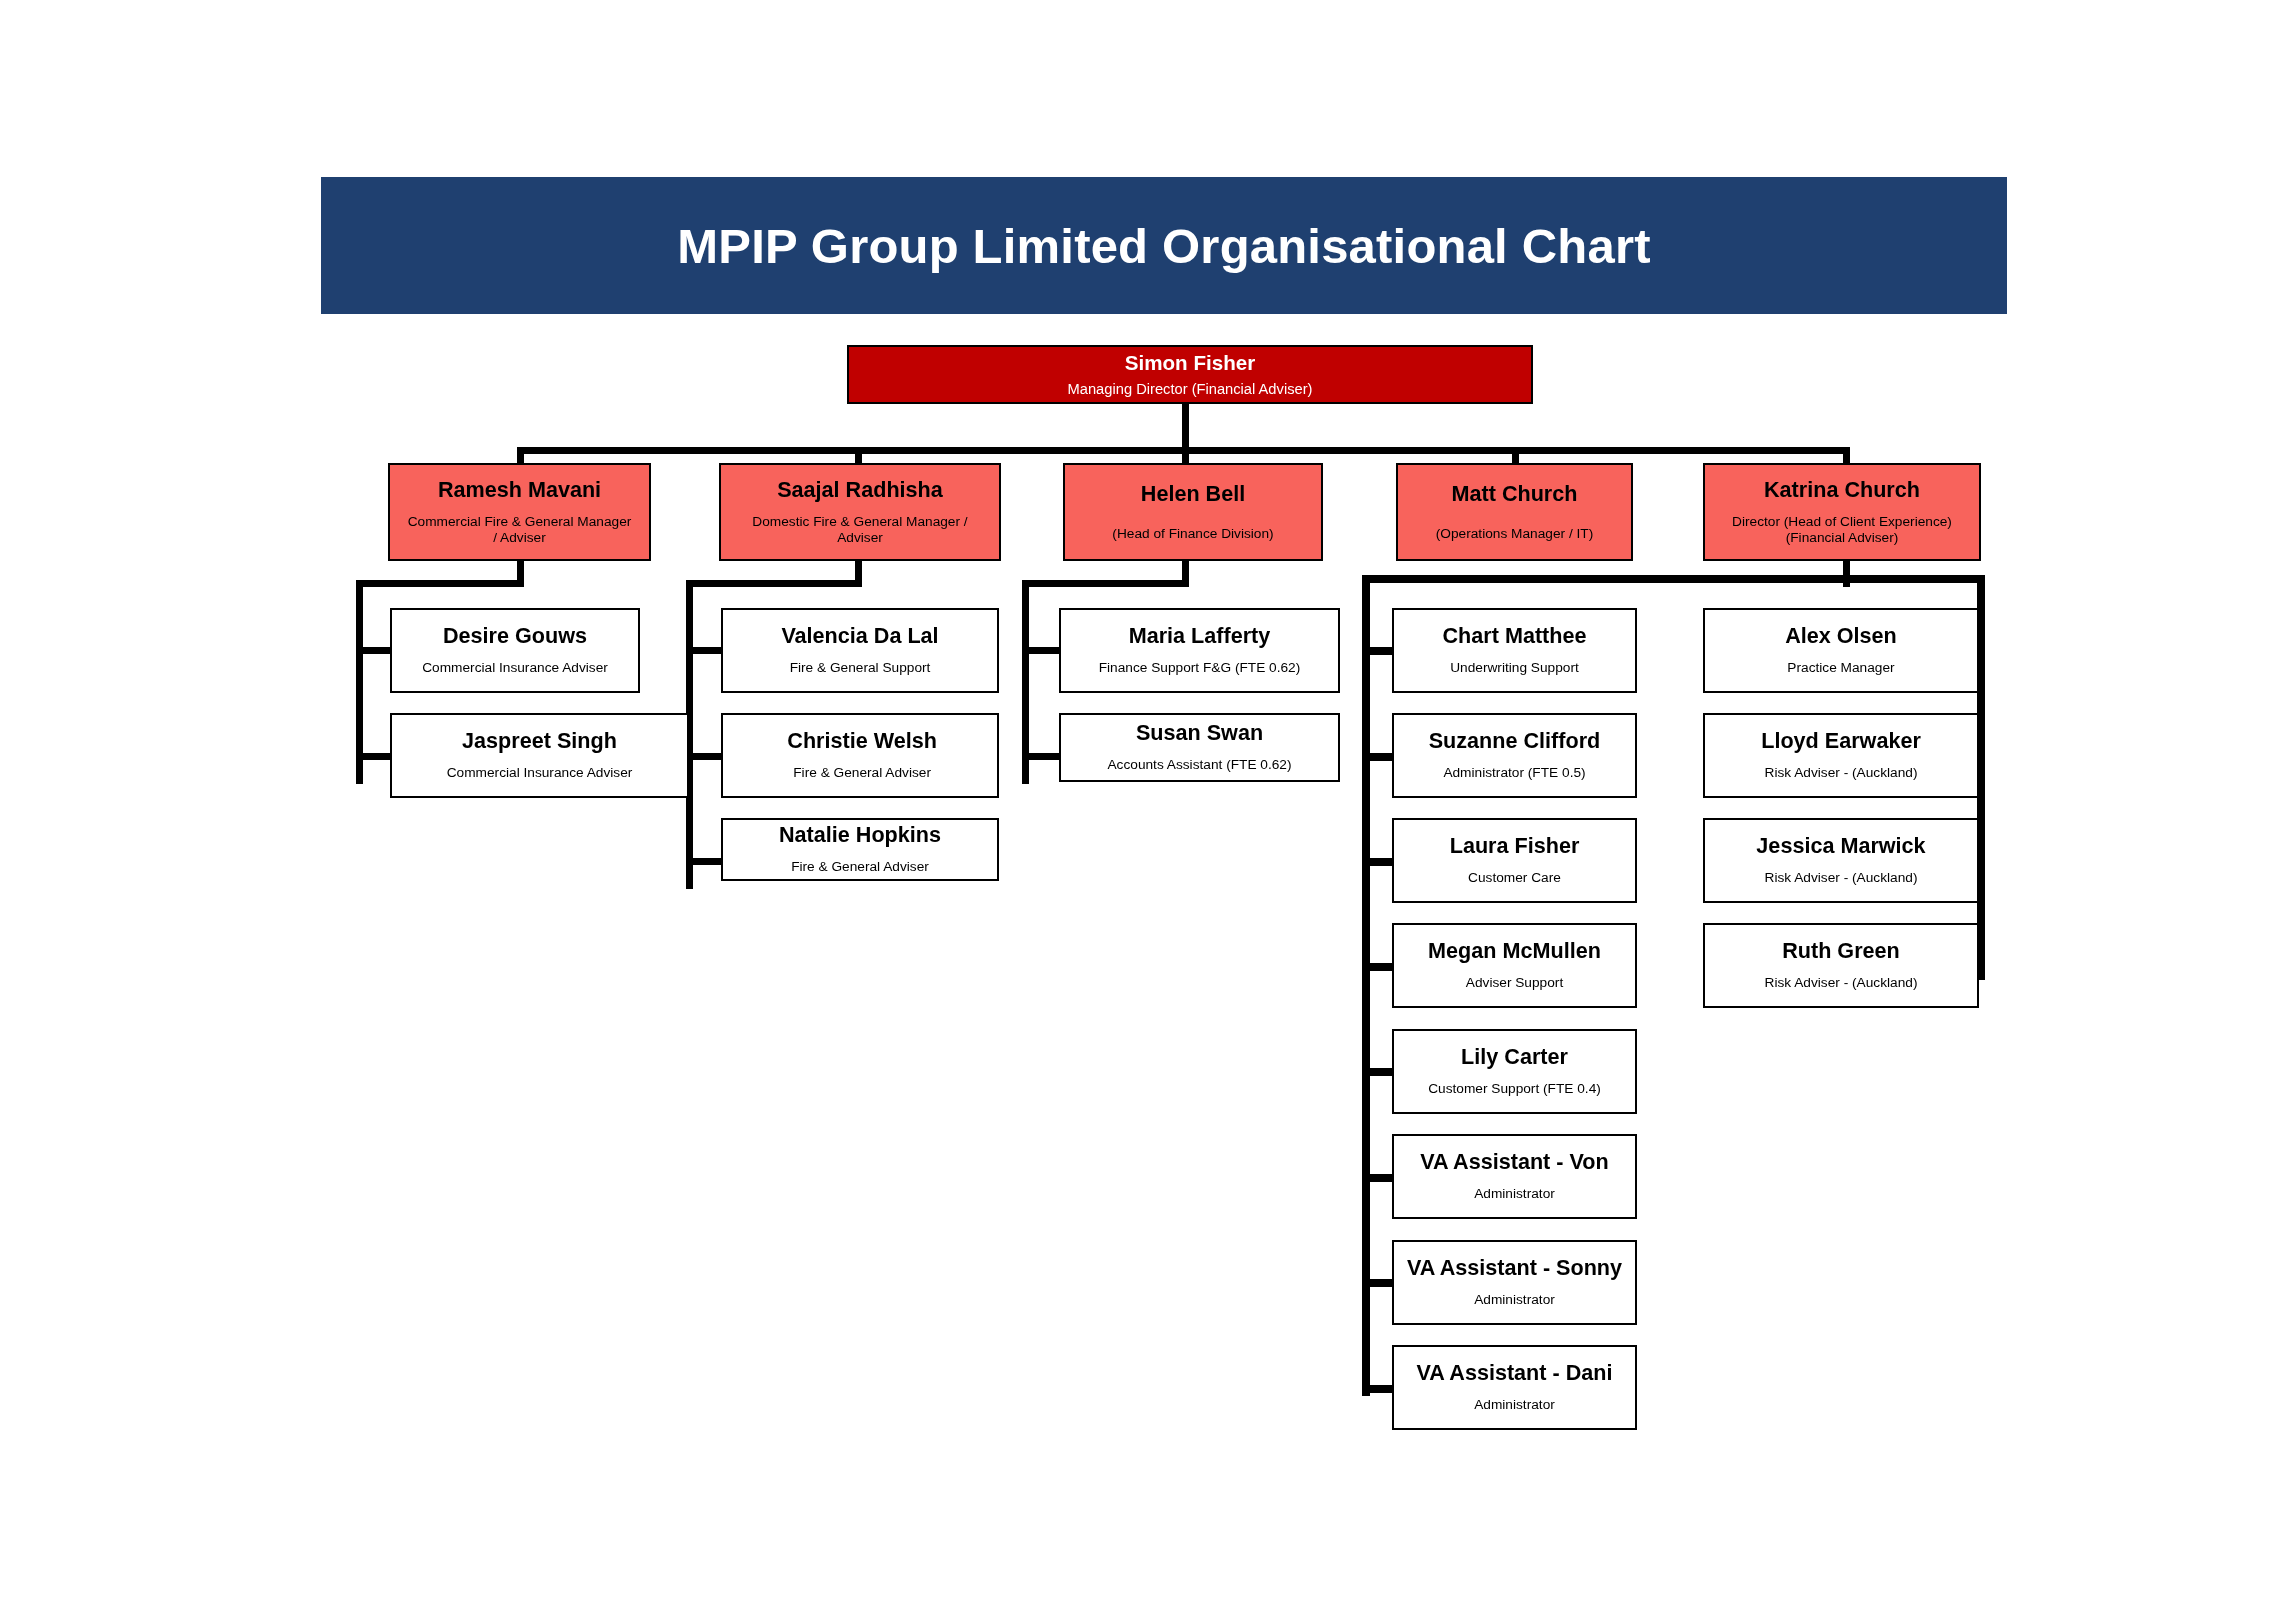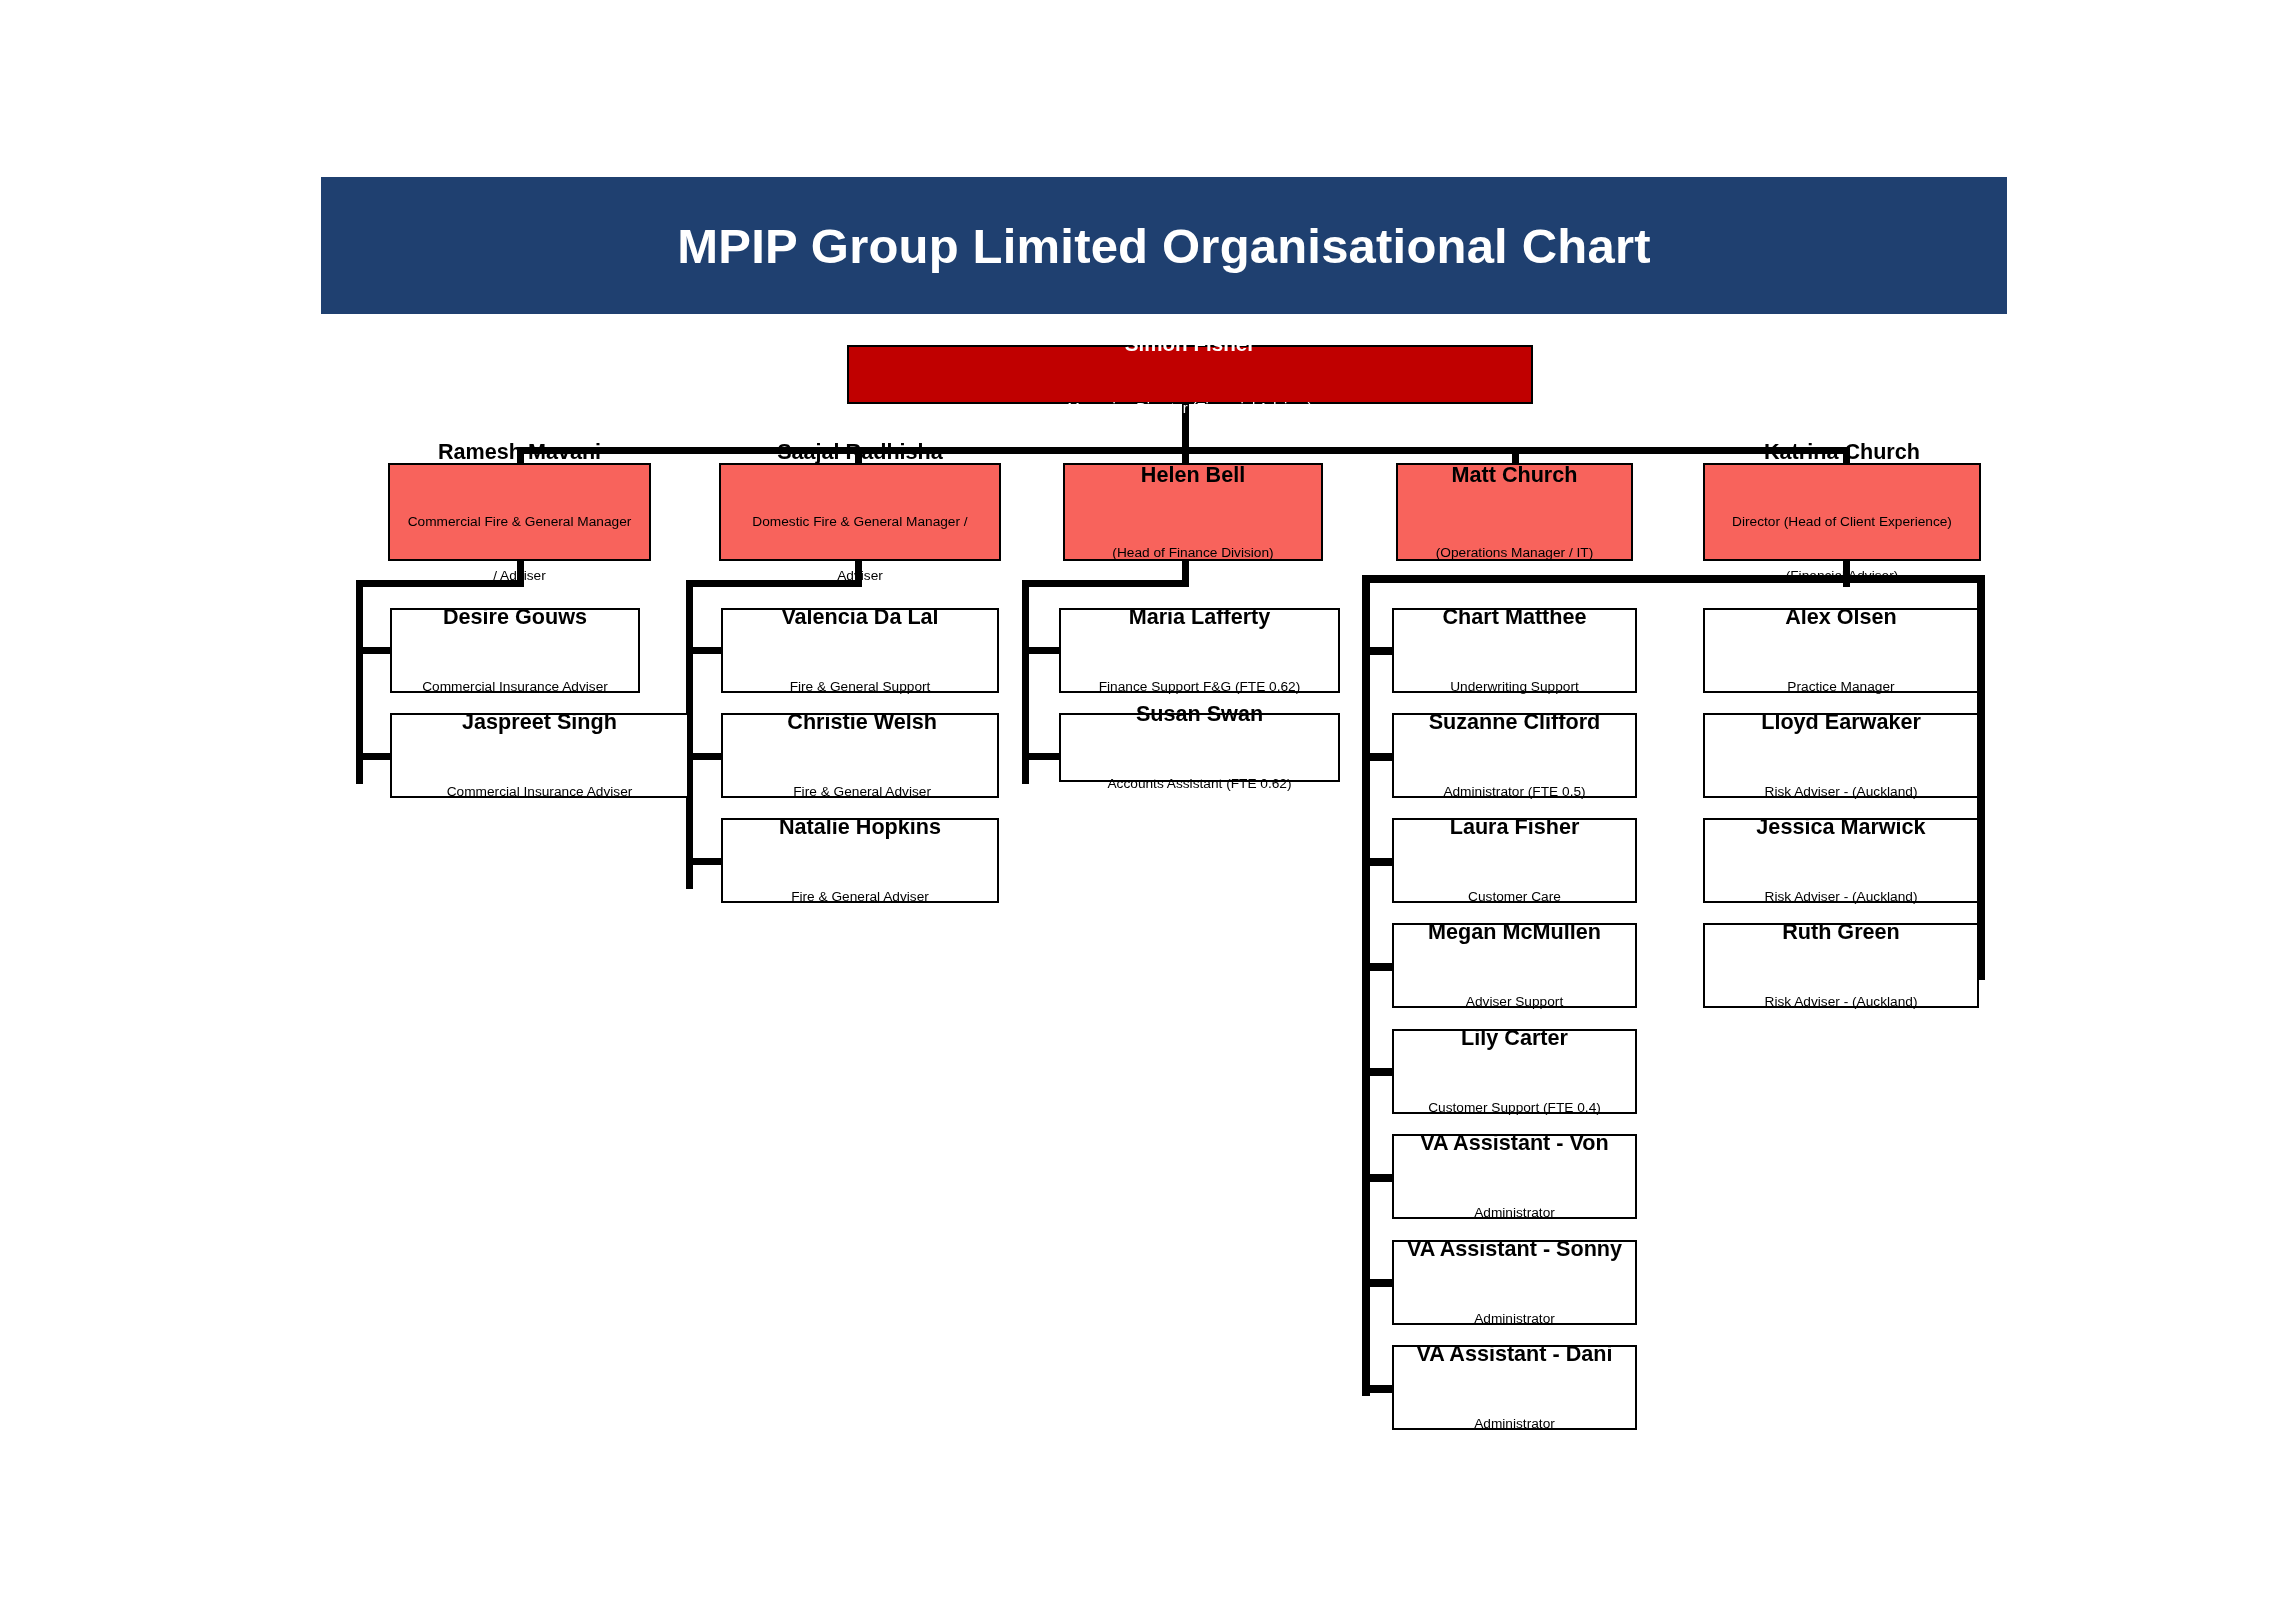--- a/index.html
+++ b/index.html
@@ -43,21 +43,20 @@
   
   .node {
     position: absolute;
     box-sizing: border-box;
     display: flex;
     flex-direction: column;
     justify-content: center;
     align-items: center;
     text-align: center;
     z-index: 5;
-    gap: 38px;
   }
   .node .nm {
     font-weight: bold;
     line-height: 1.12;
   }
   .node .rl {
     line-height: 1.18;
   }
 
   
@@ -197,21 +196,21 @@
   </div>
 
   <div class="node staff" style="left:721px; top:608px; width:278px; height:85px;">
     <div class="nm">Valencia Da Lal</div>
     <div class="rl">Fire &amp; General Support</div>
   </div>
   <div class="node staff" style="left:721px; top:713px; width:278px; height:85px;padding-left:12px;">
     <div class="nm">Christie Welsh</div>
     <div class="rl">Fire &amp; General Adviser</div>
   </div>
-  <div class="node staff" style="left:721px; top:818px; width:278px; height:85px;">
+  <div class="node staff" style="left:721px; top:818px; width:278px; height:63px;">
     <div class="nm">Natalie Hopkins</div>
     <div class="rl">Fire &amp; General Adviser</div>
   </div>
 
   <div class="node staff" style="left:1059px; top:608px; width:281px; height:85px;">
     <div class="nm">Maria Lafferty</div>
     <div class="rl">Finance Support F&amp;G (FTE 0.62)</div>
   </div>
   <div class="node staff" style="left:1059px; top:713px; width:281px; height:69px;">
     <div class="nm">Susan Swan</div>

